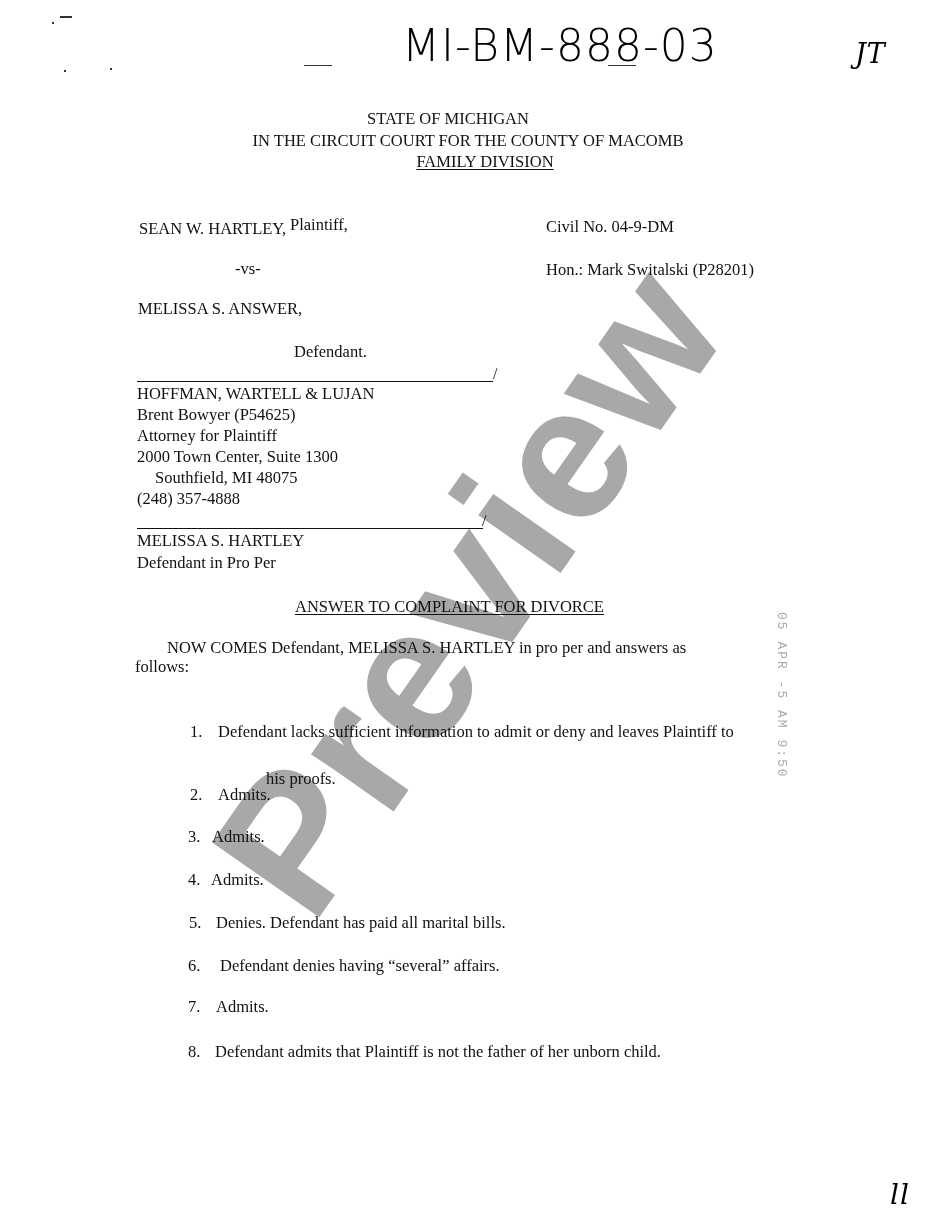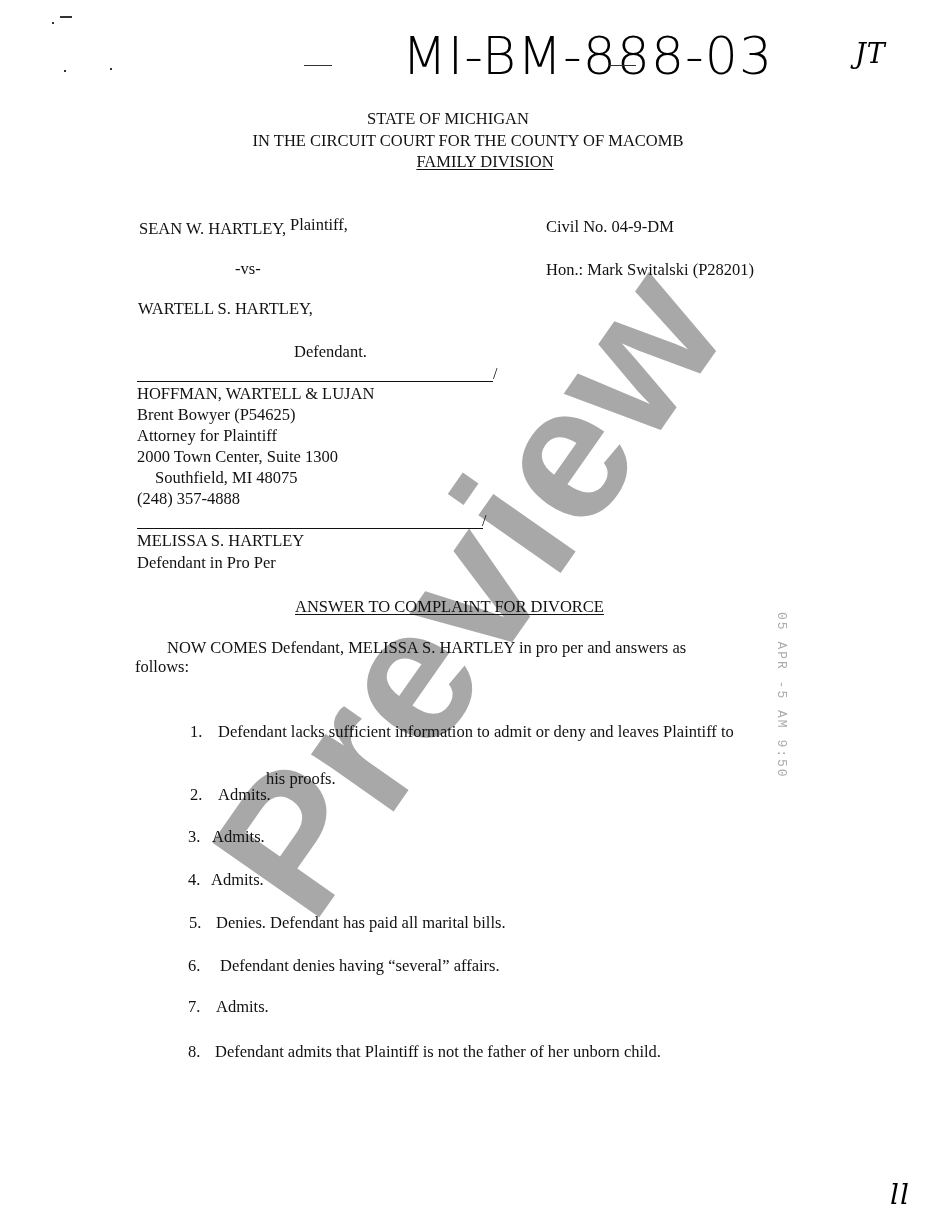--- a/index.html
+++ b/index.html
@@ -33,41 +33,41 @@
     }
     .speck { position: absolute; width: 2px; height: 2px; background: #333; }
   </style>
 </head>
 <body>
 
 <div class="watermark">Preview</div>
 
 <div class="content">
 
-  <div class="abs hand" style="left:402px; top:26px; font-size:52px;">MI-BM-888-03</div>
+  <div class="abs hand" style="left:402px; top:20px; font-size:44px;">MI-BM-888-03</div>
   <div class="abs hand" style="left:855px; top:38px; font-size:27px; font-style:italic; font-family:'DejaVu Serif', serif;">JT</div>
   <div class="abs hand" style="left:890px; top:1178px; font-size:28px; font-style:italic; font-family:'DejaVu Serif', serif;">ll</div>
 
   <div class="speck" style="left:52px; top:22px;"></div>
   <div class="speck" style="left:60px; top:16px; width:12px; height:2px;"></div>
   <div class="speck" style="left:64px; top:70px;"></div>
   <div class="speck" style="left:110px; top:68px;"></div>
   <div class="speck" style="left:304px; top:65px; width:28px; height:1px;"></div>
   <div class="speck" style="left:608px; top:65px; width:28px; height:1px;"></div>
 
   <div class="abs t" style="left:0; width:880px; text-align:center; top:109px;margin-left:8px;">STATE OF MICHIGAN</div>
   <div class="abs t" style="left:0; width:936px; text-align:center; top:131px;">IN THE CIRCUIT COURT FOR THE COUNTY OF MACOMB</div>
   <div class="abs t u" style="left:0; width:970px; text-align:center; top:152px;">FAMILY DIVISION</div>
 
   <div class="abs t" style="left:139px; top:172px;margin-top:47px;">SEAN W. HARTLEY,</div>
   <div class="abs t" style="left:290px; top:215px;">Plaintiff,</div>
   <div class="abs t" style="left:546px; top:217px;">Civil No. 04-9-DM</div>
   <div class="abs t" style="left:235px; top:259px;">-vs-</div>
   <div class="abs t" style="left:546px; top:260px;">Hon.: Mark Switalski (P28201)</div>
-  <div class="abs t" style="left:138px; top:299px;">WARTELL S. HARTLEY,</div>
+  <div class="abs t" style="left:138px; top:299px;">MELISSA S. ANSWER,</div>
   <div class="abs t" style="left:294px; top:342px;">Defendant.</div>
 
   <div class="sig-line" style="left:137px; top:381px; width:356px;"></div>
   <div class="slash" style="left:493px; top:365px;">/</div>
 
   <div class="abs t" style="left:137px; top:384px;">HOFFMAN, WARTELL &amp; LUJAN</div>
   <div class="abs t" style="left:137px; top:405px;">Brent Bowyer (P54625)</div>
   <div class="abs t" style="left:137px; top:426px;">Attorney for Plaintiff</div>
   <div class="abs t" style="left:137px; top:447px;">2000 Town Center, Suite 1300</div>
   <div class="abs t" style="left:155px; top:468px;">Southfield, MI 48075</div>

